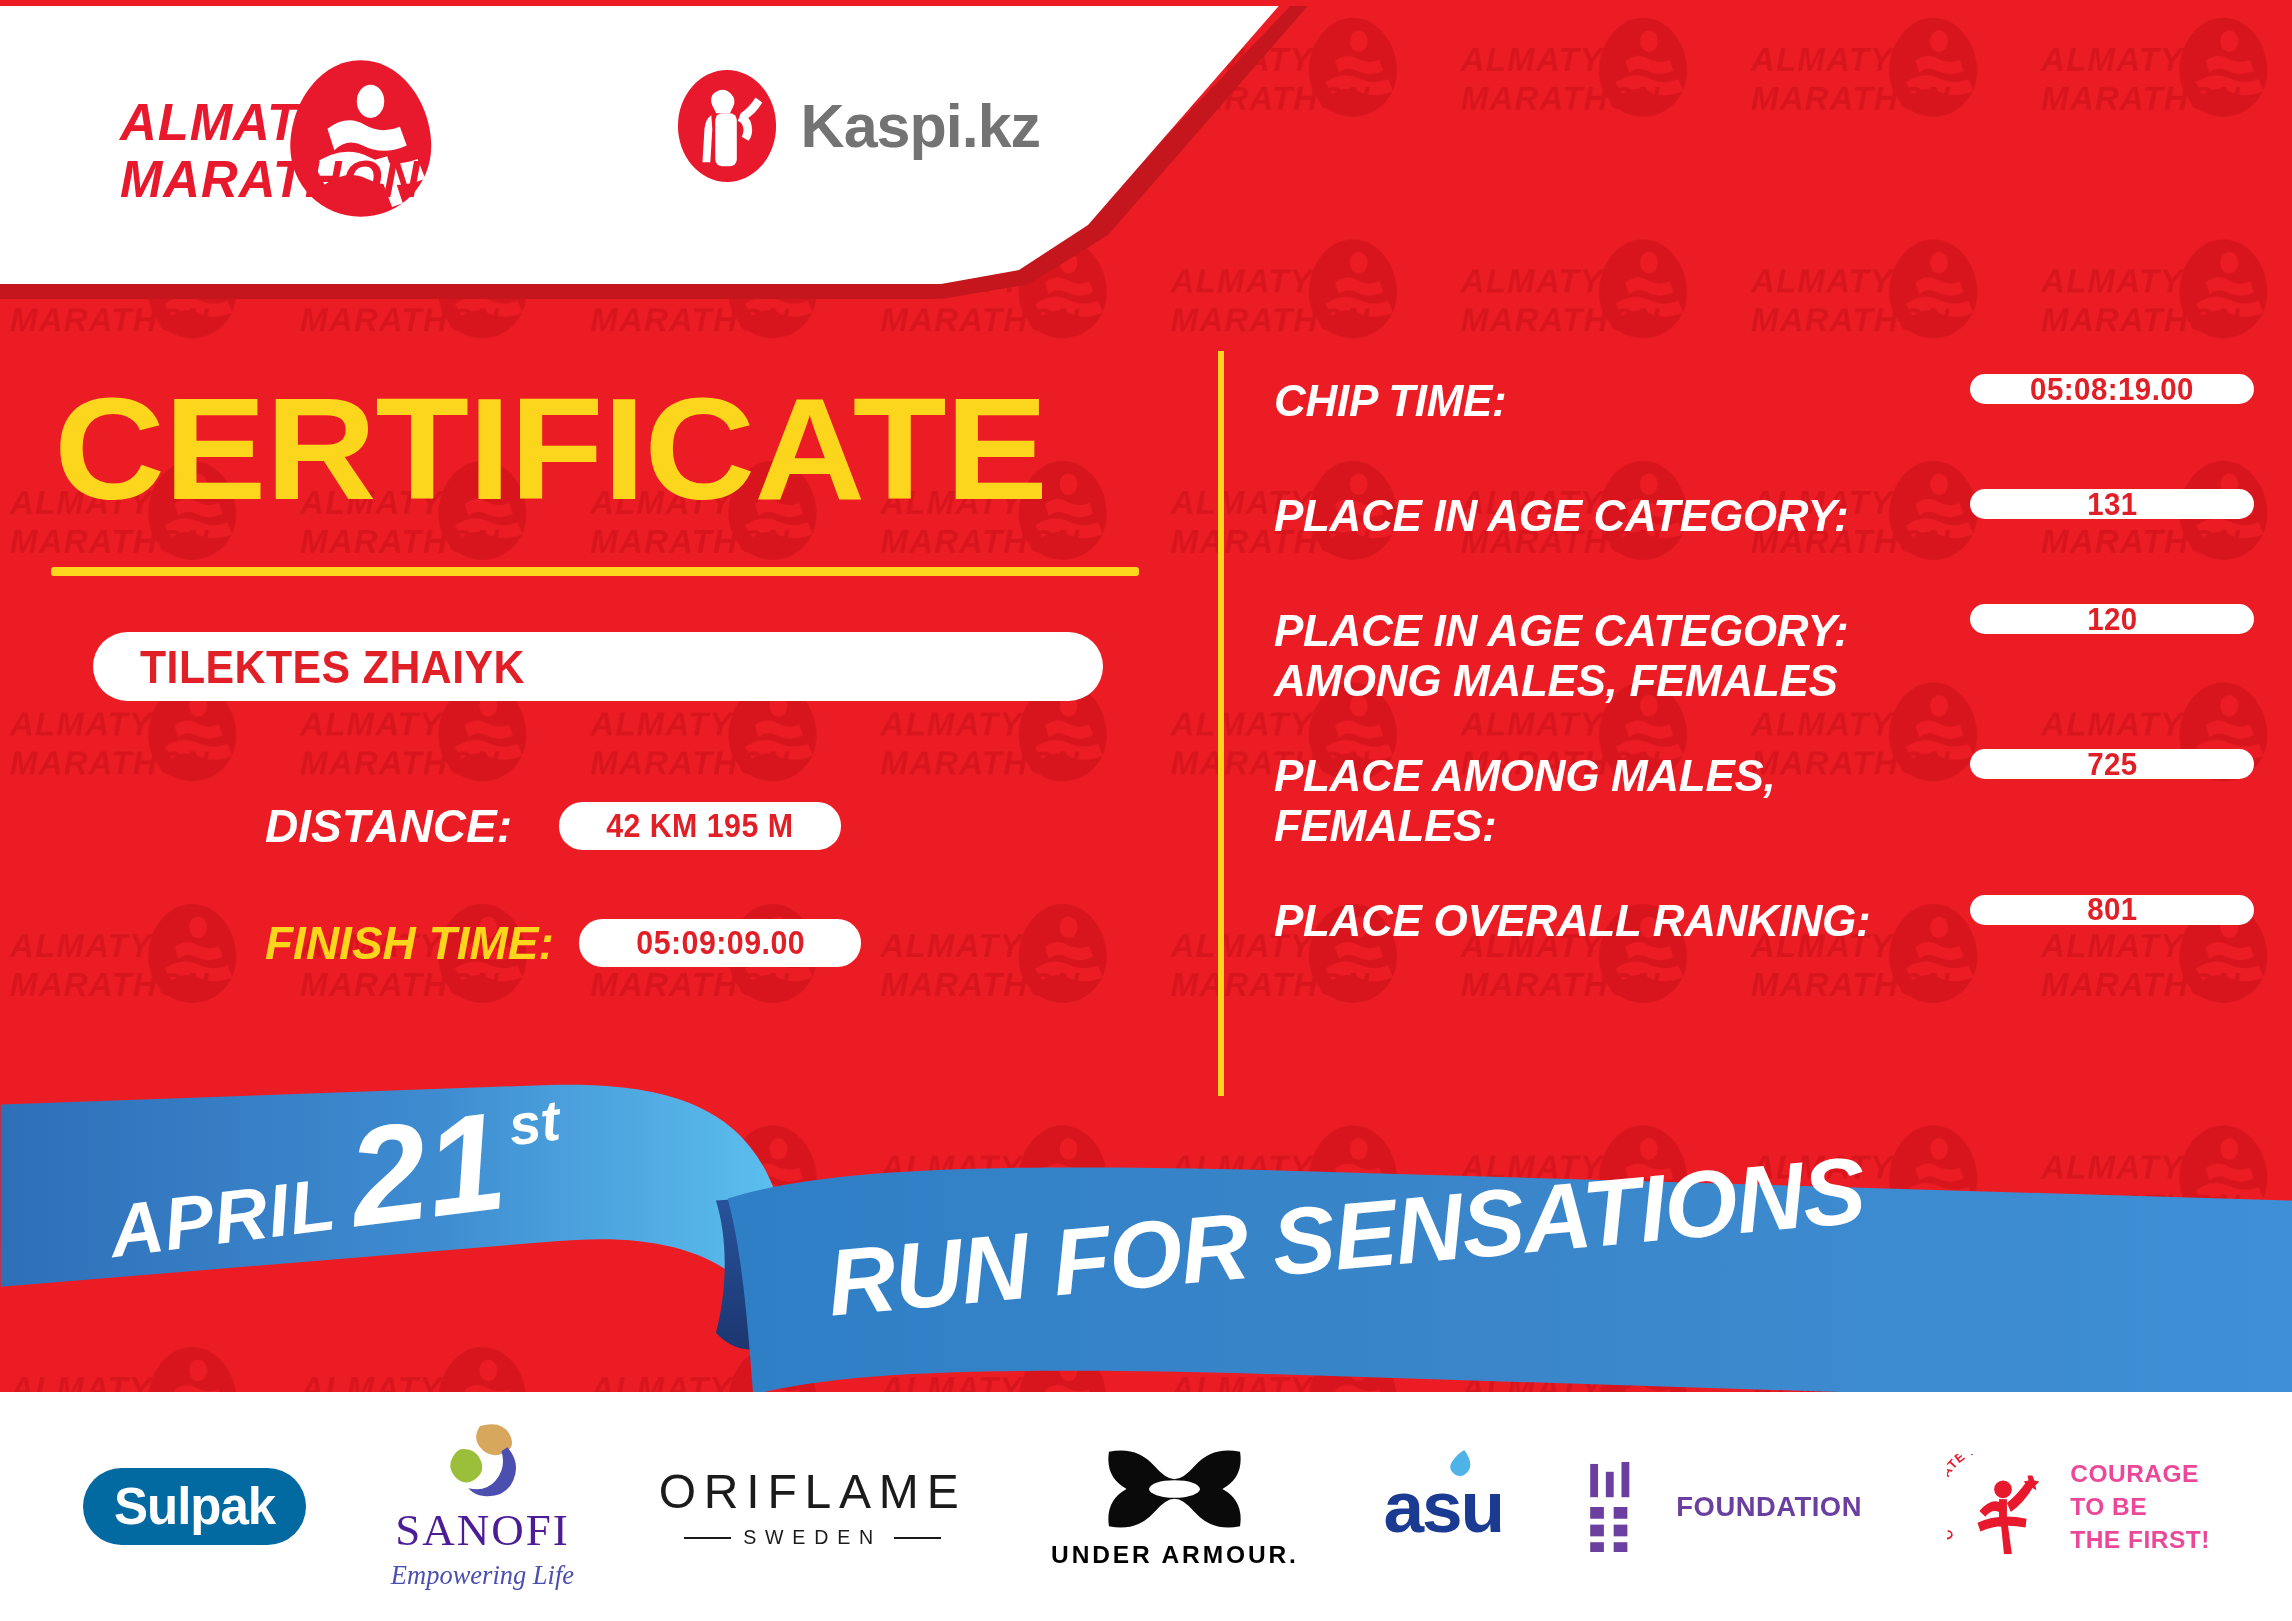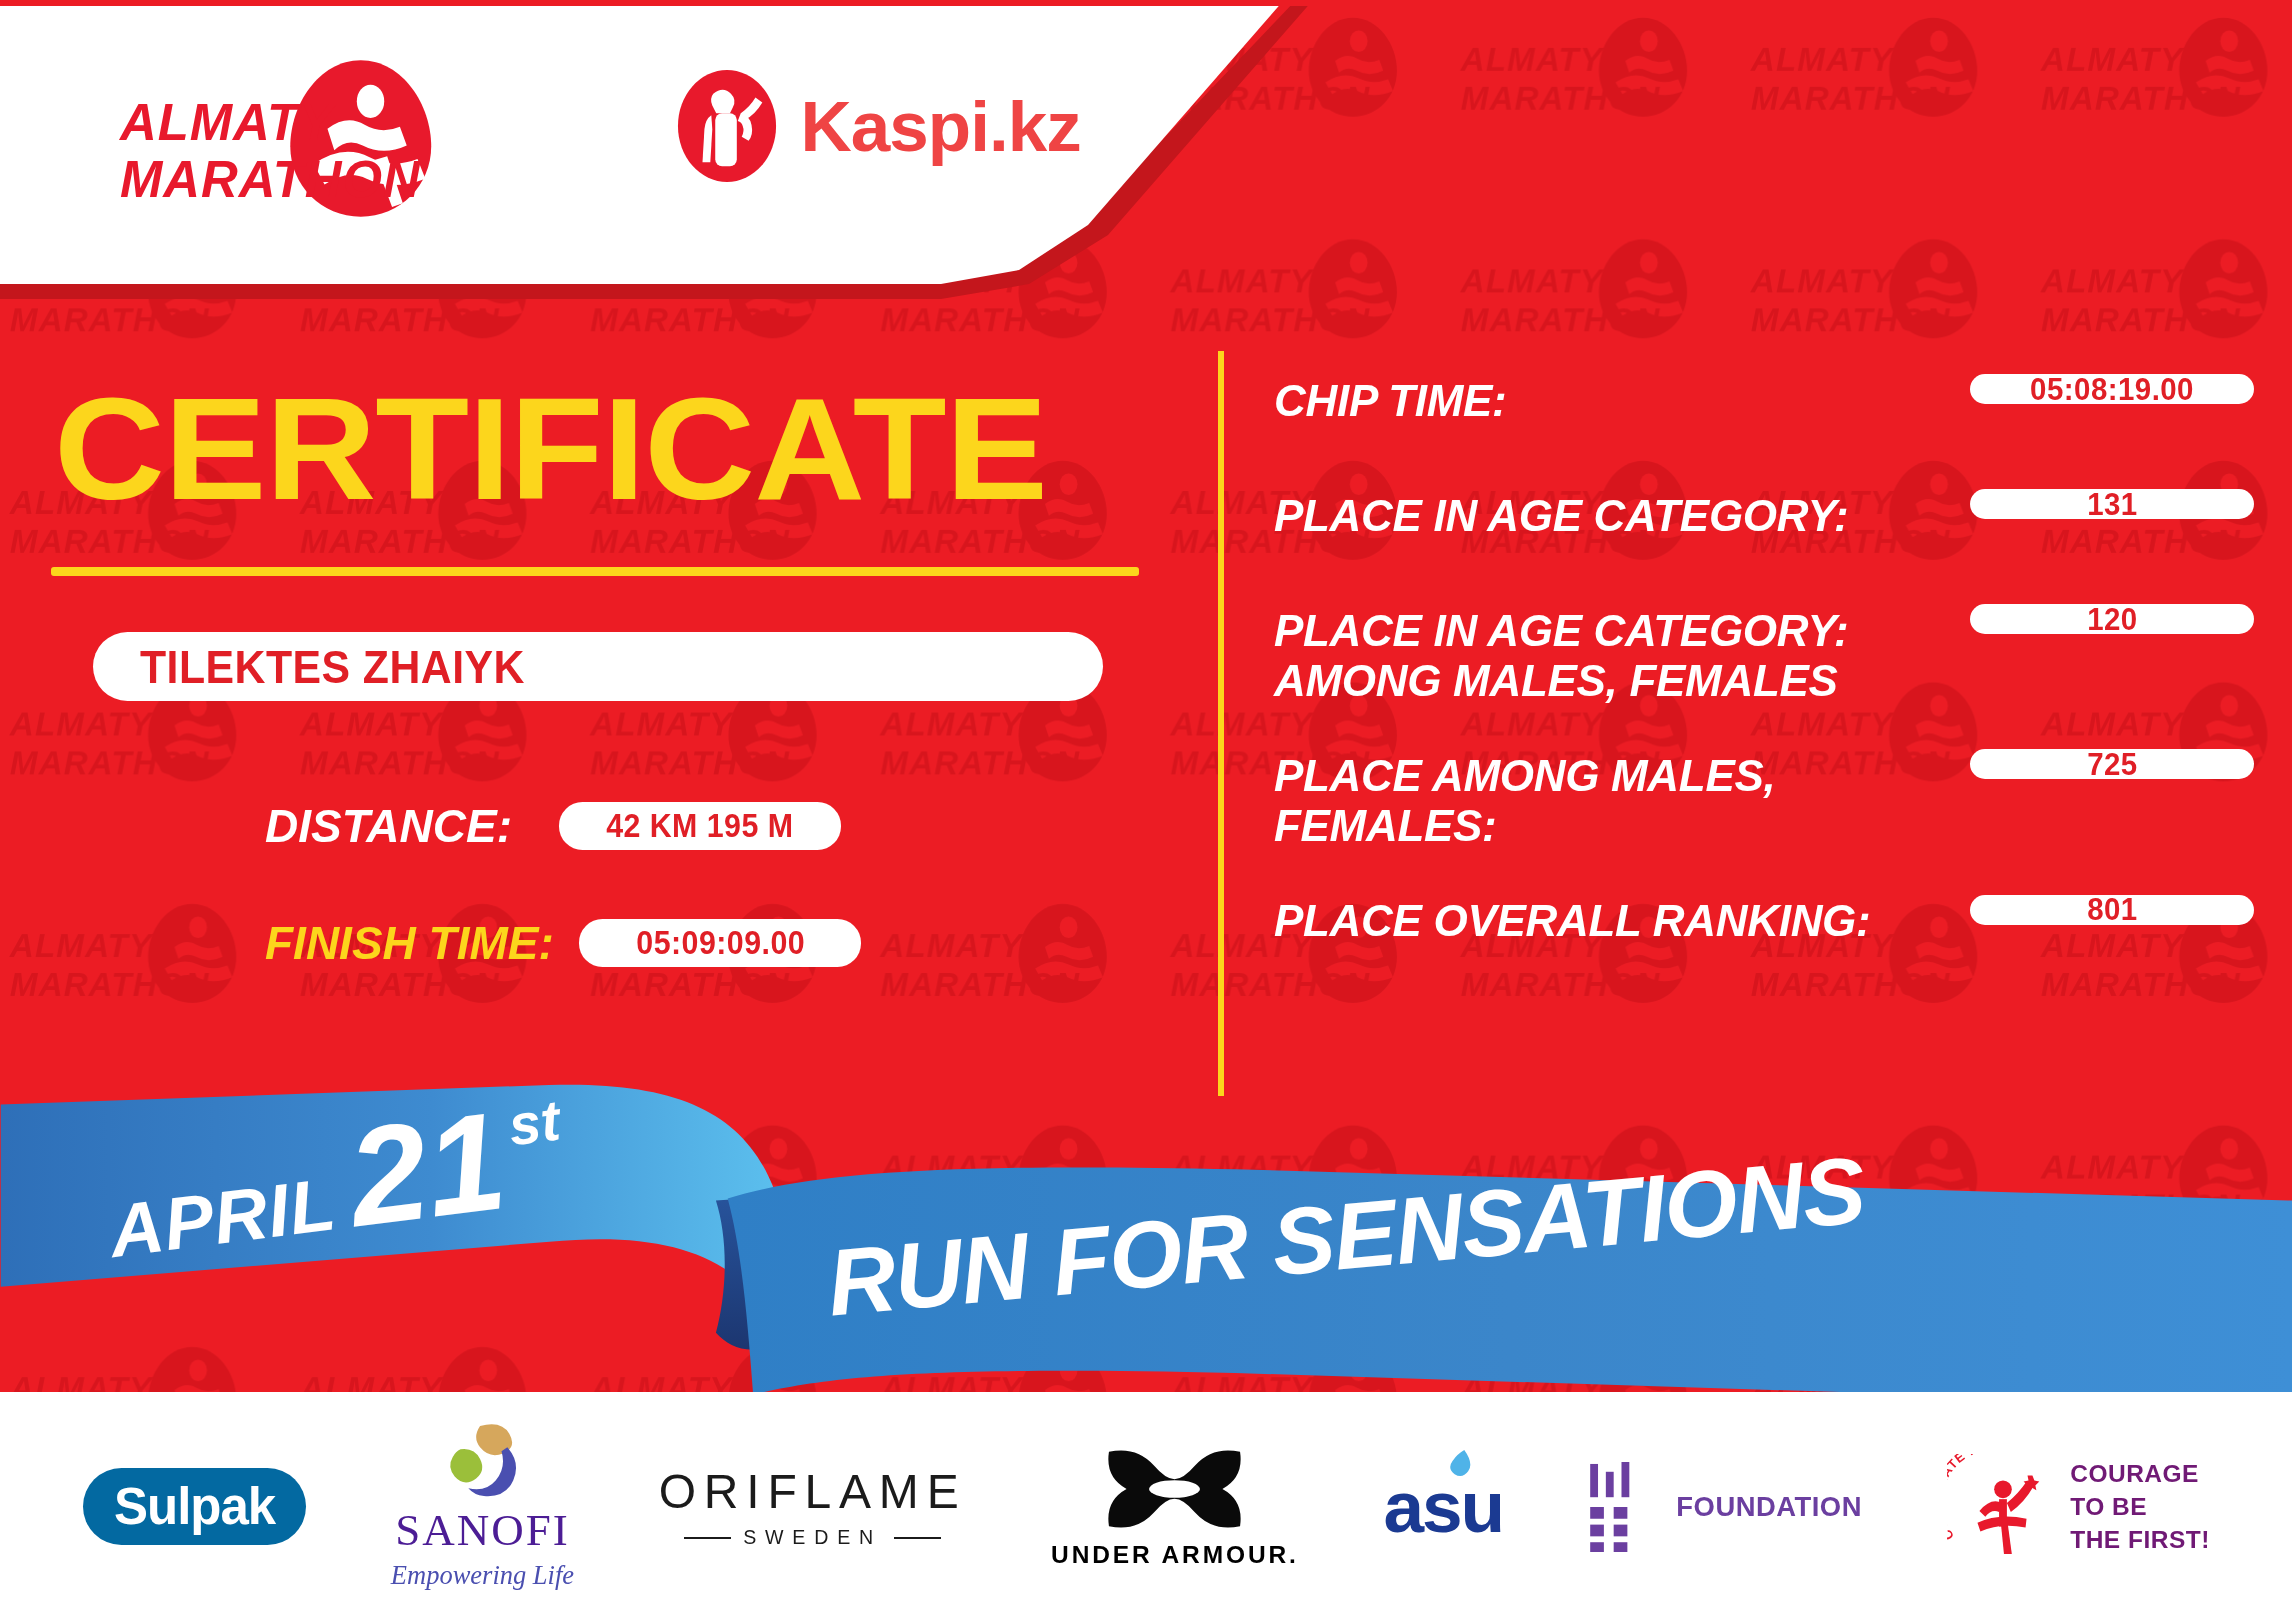--- a/index.html
+++ b/index.html
@@ -37,21 +37,21 @@
   }
   .top-red-line{
     position:absolute;left:0;top:0;width:2293px;height:5.9px;background:#EC1C24;z-index:8;
   }
 
   
   .logo-almaty{position:absolute;left:118px;top:54px;width:323px;height:172px;z-index:9;}
   .logo-kaspi{position:absolute;left:676px;top:67px;width:412px;height:118px;z-index:9;
     display:flex;align-items:center;gap:21.6px;}
   .kaspi-word{
-    font-family:"Liberation Sans",sans-serif;font-weight:bold;font-size:71px;color:#ef4444;
+    font-family:"Liberation Sans",sans-serif;font-weight:bold;font-size:61px;color:#737373;
     letter-spacing:-1px;
   }
 
   
   .cert-title{
     position:absolute;left:54px;top:377px;z-index:10;
     font-family:"Liberation Sans Narrow","Liberation Sans",sans-serif;
     font-weight:bold;font-size:145px;line-height:1;color:#FCD61C;
     letter-spacing:-1px;transform:scaleX(1.06);transform-origin:left center;
   }
@@ -186,21 +186,21 @@
     letter-spacing:-2px;line-height:1;
   }
   .shakh{display:flex;align-items:center;gap:21.6px;}
   .shakh-txt{
     font-family:"Liberation Sans Narrow","Liberation Sans",sans-serif;font-weight:bold;
     font-size:27.4px;color:#6B3FA0;line-height:1.5;letter-spacing:0.5px;
   }
   .courage{display:flex;align-items:center;gap:13.7px;}
   .courage-txt{
     font-family:"Liberation Sans Narrow","Liberation Sans",sans-serif;font-weight:bold;
-    font-size:24.5px;color:#701a75;line-height:1.35;letter-spacing:0.5px;
+    font-size:24.5px;color:#ec4899;line-height:1.35;letter-spacing:0.5px;
   }
 </style>
 </head>
 <body>
 
 <div id="cert">
 
   <div class="red-body">
     <svg class="watermark" xmlns="http://www.w3.org/2000/svg" width="2293" height="1392" viewBox="0 0 2339 1420">
       <defs>

